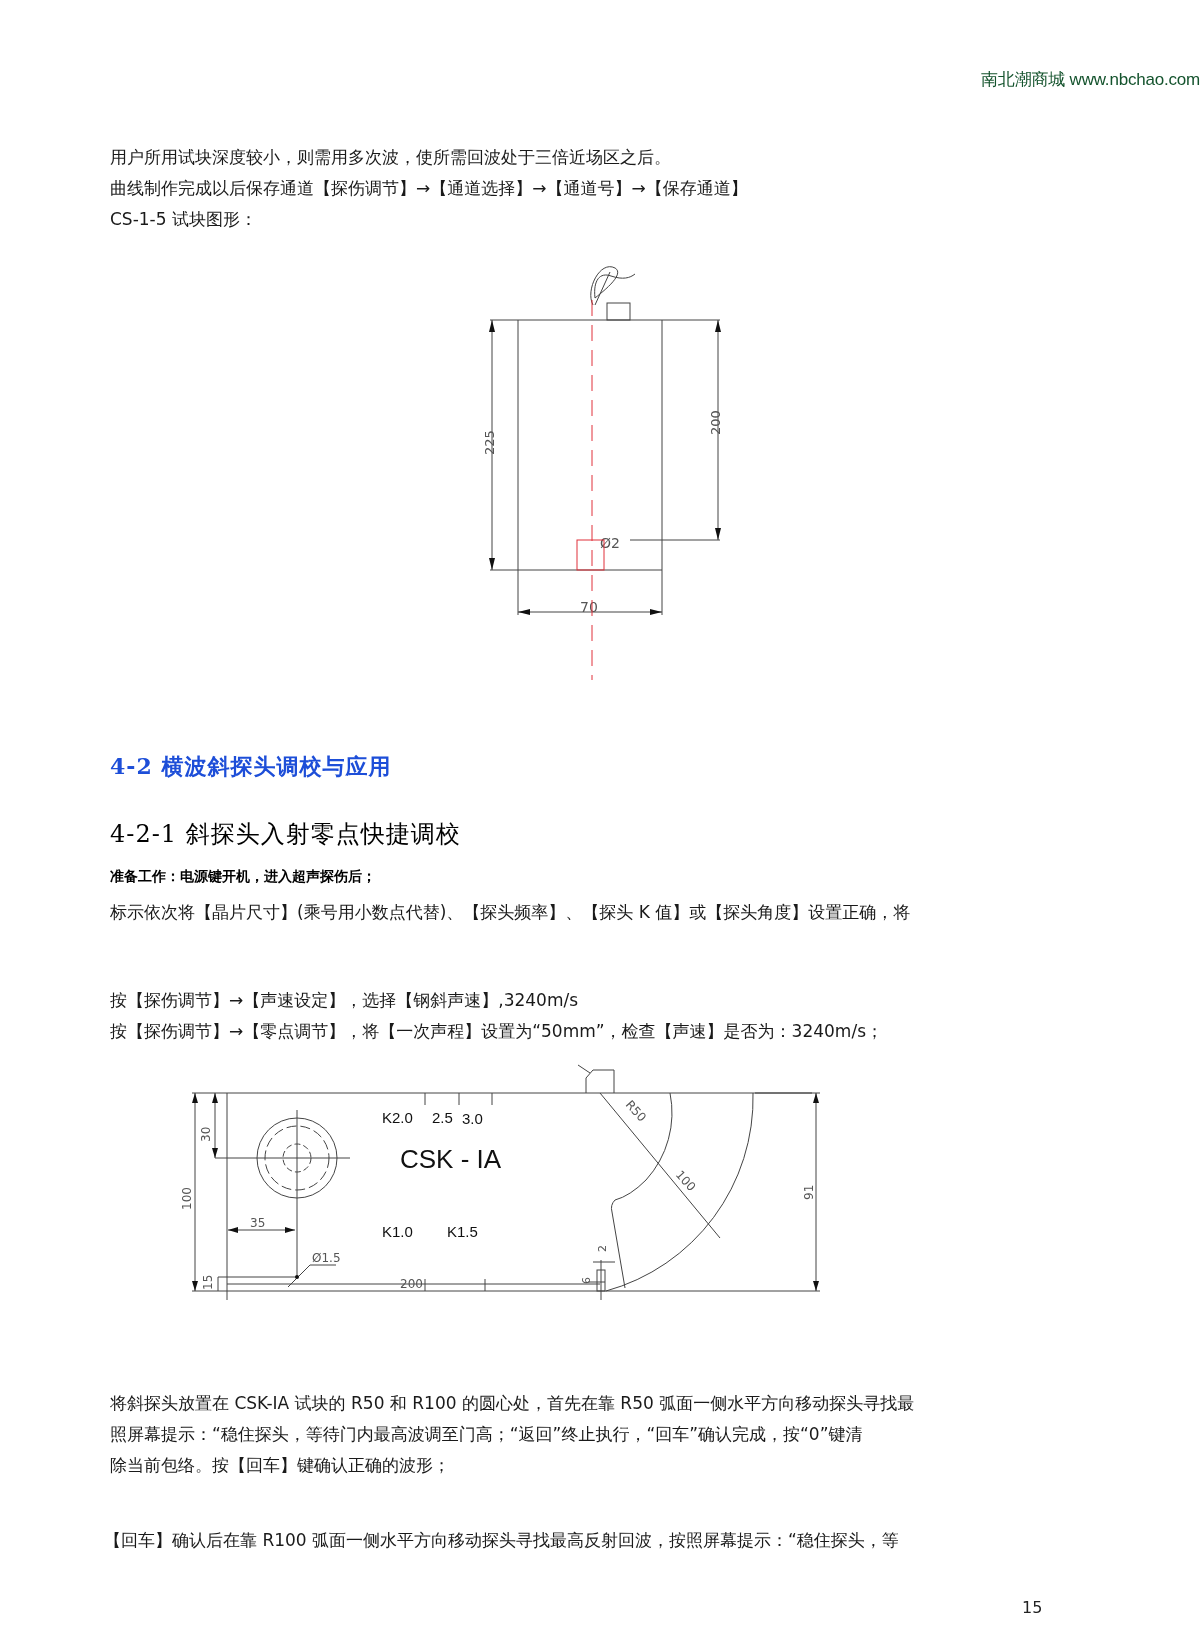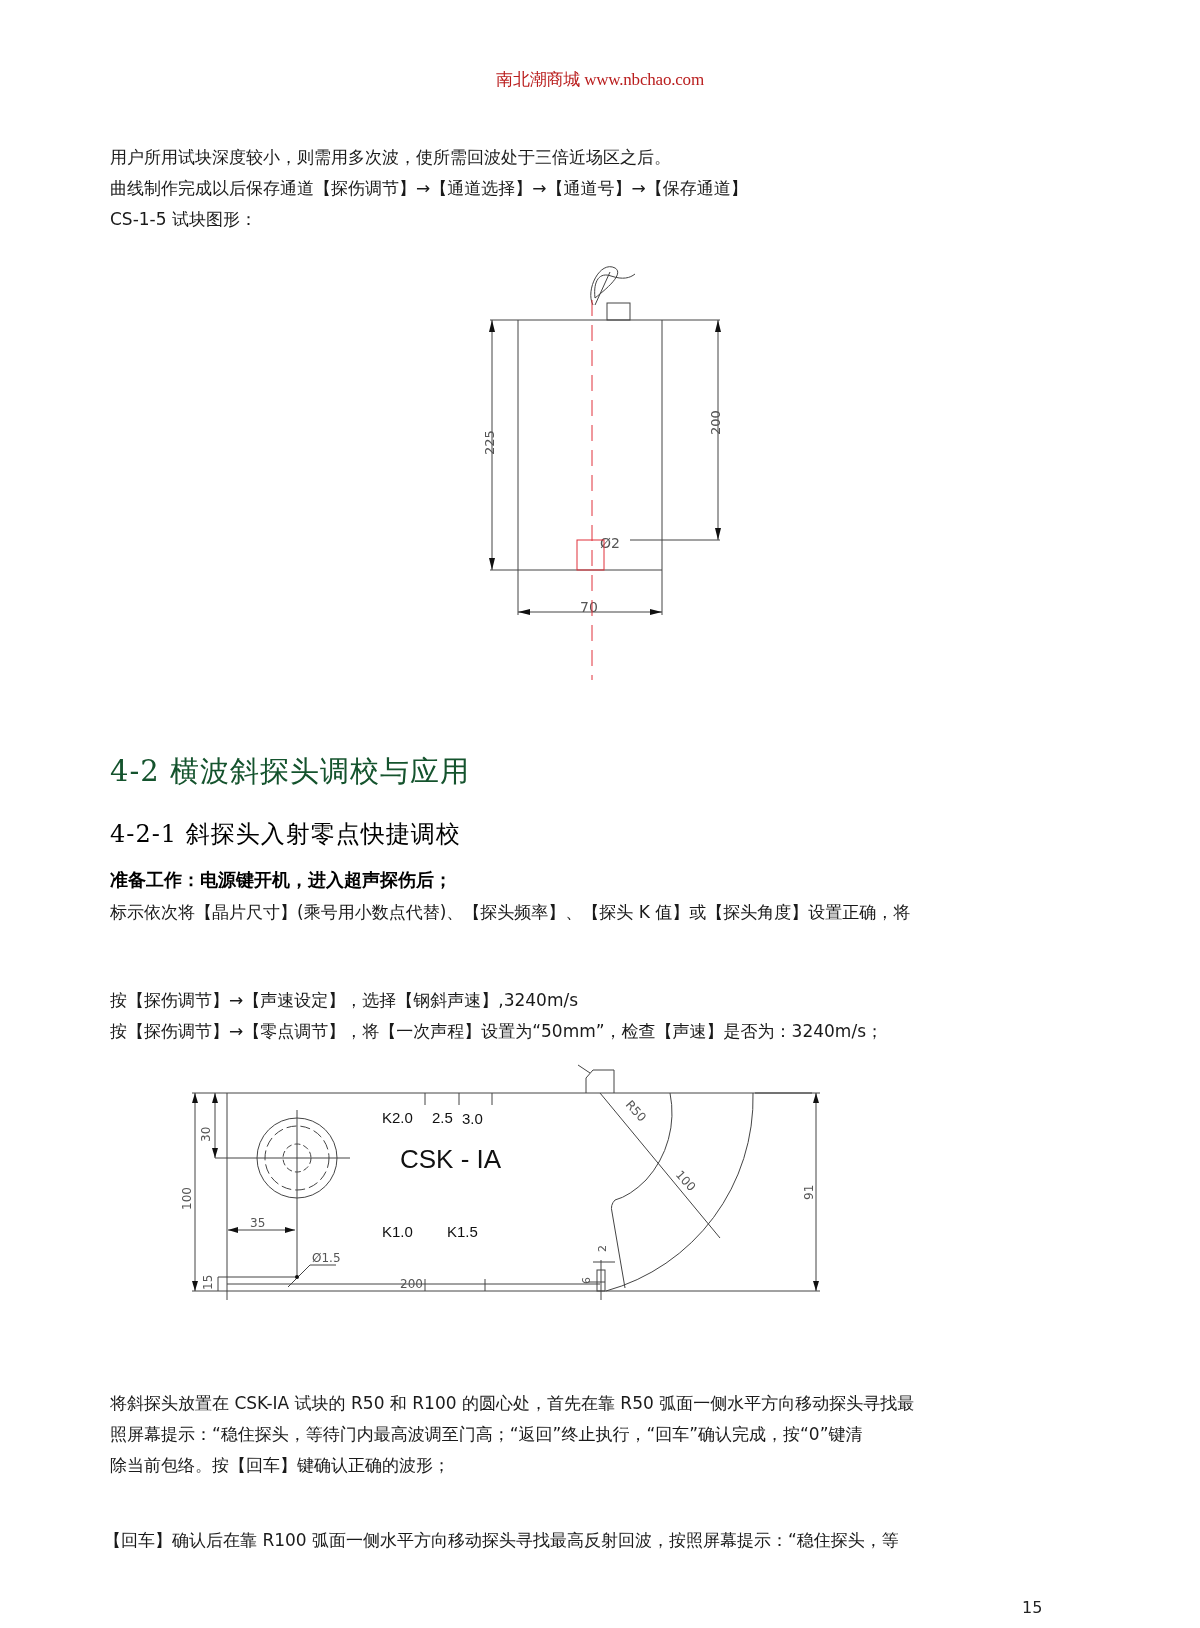--- a/index.html
+++ b/index.html
@@ -2,45 +2,45 @@
 <html><head>
   <meta charset="utf-8">
   <style>
     html, body { margin: 0; padding: 0; background: #ffffff; }
     body {
       width: 1200px; height: 1628px; position: relative; overflow: hidden;
       font-family: "DejaVu Sans", "Liberation Sans", sans-serif; color: #111;
     }
     .header {
       position: absolute; top: 68px; left: 0; width: 100%;
-      text-align: center; font-size: 17px; color: #b91c1c;
-      font-family: Liberation Serif, serif; letter-spacing: -0.2px;
+      text-align: right; font-size: 17px; color: #14532d;
+      font-family: Liberation Sans, sans-serif; letter-spacing: -0.2px;
     }
     .line {
       position: absolute; left: 110px; font-size: 17px; line-height: 20px;
       white-space: nowrap; color: #1a1a1a;
       font-family: "DejaVu Sans", sans-serif;
     }
     .para {
       position: absolute; left: 110px; width: 970px; font-size: 17px;
       line-height: 31px; color: #1a1a1a; text-align: justify;
       font-family: "DejaVu Sans", sans-serif;
     }
     .para .l { display: block; white-space: nowrap; }
     .h2 {
-      position: absolute; left: 110px; top: 752px; font-size: 29px;
-      font-family: "DejaVu Serif", serif; color: #14532d; font-weight: normal;
+      position: absolute; left: 110px; top: 752px; font-size: 22px;
+      font-family: "DejaVu Serif", serif; color: #1d4ed8; font-weight: bold;
       letter-spacing: 1px;
     }
     .h3 {
       position: absolute; left: 110px; top: 818px; font-size: 24px;
       font-family: "DejaVu Serif", serif; color: #000; letter-spacing: 1px; text-align: right;
     }
     .bold-line {
-      position: absolute; left: 110px; top: 868px; font-size: 18px;
+      position: absolute; left: 110px; top: 868px; font-size: 14px;
       font-weight: bold; color: #000; font-family: "DejaVu Sans", sans-serif;
     }
     .figure { position: absolute; }
     .figure svg { display: block; }
     .page-num {
       position: absolute; top: 1598px; left: 1022px; font-size: 16px; color: #222;
       font-family: "DejaVu Sans", sans-serif;
     }
     .dimtxt { font-family: "DejaVu Sans", sans-serif; fill: #555; }
     .lbl { font-family: "Liberation Sans", sans-serif; fill: #111; }

